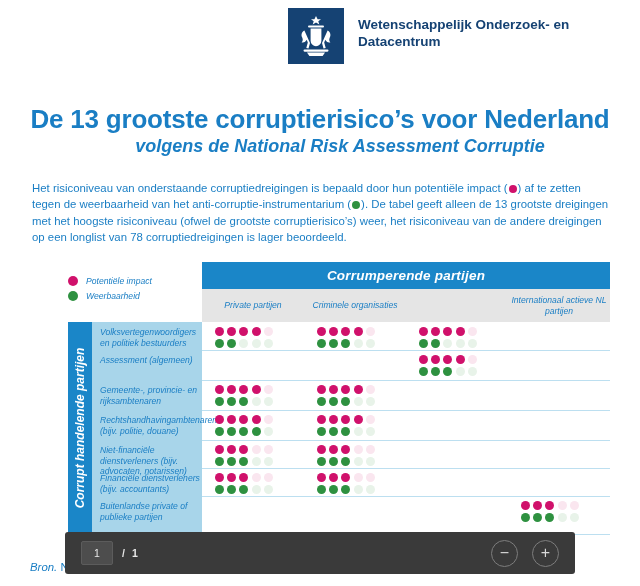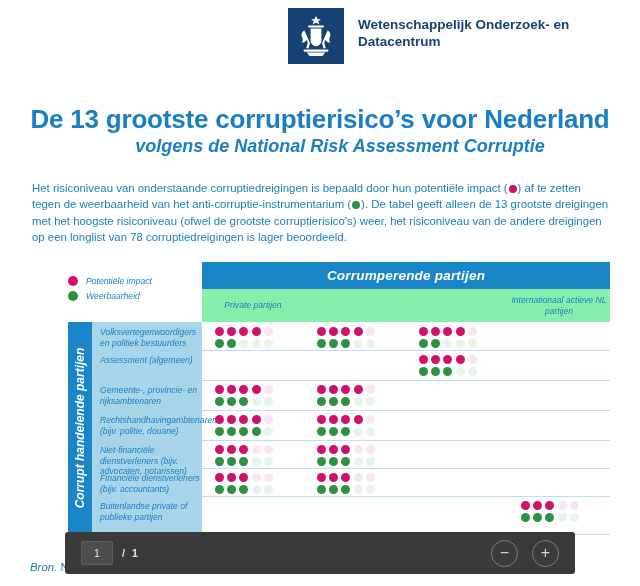--- a/index.html
+++ b/index.html
@@ -37,21 +37,21 @@
   .legend-row{display:flex;align-items:flex-start;gap:8px;margin-bottom:5px;}
   .legend-dot{width:10px;height:10px;border-radius:50%;flex:0 0 auto;}
   .legend-dot.pink{background:#d0116b;}
   .legend-dot.green{background:#2e9140;}
   .legend-label{color:#1a7ec4;font-size:8.6px;font-style:italic;}
 
   .grouphead{position:absolute;left:172px;top:0;width:408px;height:27px;
     background:#1a86c8;color:#fff;font-size:13.5px;font-weight:bold;font-style:italic;
     display:flex;align-items:center;justify-content:center;letter-spacing:.2px;}
 
-  .colheads{position:absolute;left:172px;top:27px;width:408px;height:33px;background:#86efac;}
+  .colheads{position:absolute;left:172px;top:27px;width:408px;height:33px;background:#e5e5e5;}
   .colhead{position:absolute;top:0;height:33px;display:flex;align-items:center;justify-content:center;
     text-align:center;color:#1a7ec4;font-size:8.6px;font-style:italic;line-height:11px;}
 
   .rowlabel-band{position:absolute;left:62px;top:60px;width:110px;height:212px;background:#a8d5ea;}
   .vertbar{position:absolute;left:38px;top:60px;width:24px;height:212px;background:#1a86c8;}
   .vertbar span{position:absolute;left:50%;top:50%;transform:translate(-50%,-50%) rotate(-90deg);
     white-space:nowrap;color:#fff;font-size:12px;font-weight:bold;font-style:italic;}
 
   .rowlabel{position:absolute;left:70px;width:100px;color:#1a7ec4;font-size:8.6px;
     font-style:italic;line-height:10.6px;}
@@ -123,20 +123,21 @@
       <div class="legend-row">
         <span class="legend-dot green"></span>
         <span class="legend-label">Weerbaarheid</span>
       </div>
     </div>
 
     <div class="grouphead">Corrumperende partijen</div>
 
     <div class="colheads">
         <div class="colhead" style="left: 0px; width: 102px;">Private partijen</div>
+        <div class="colhead" style="left: 102px; width: 102px;">Criminele organisaties</div>
         <div class="colhead" style="left: 306px; width: 102px;">Internationaal actieve NL partijen</div>
       </div>
 
     <div class="rowlabel-band"></div>
     <div class="vertbar">
       <span>Corrupt handelende partijen</span>
     </div>
 
     <div id="grid-layer">
         <div class="rowlabel" style="top: 65px;">Volksvertegenwoordigers en politiek bestuurders</div>

